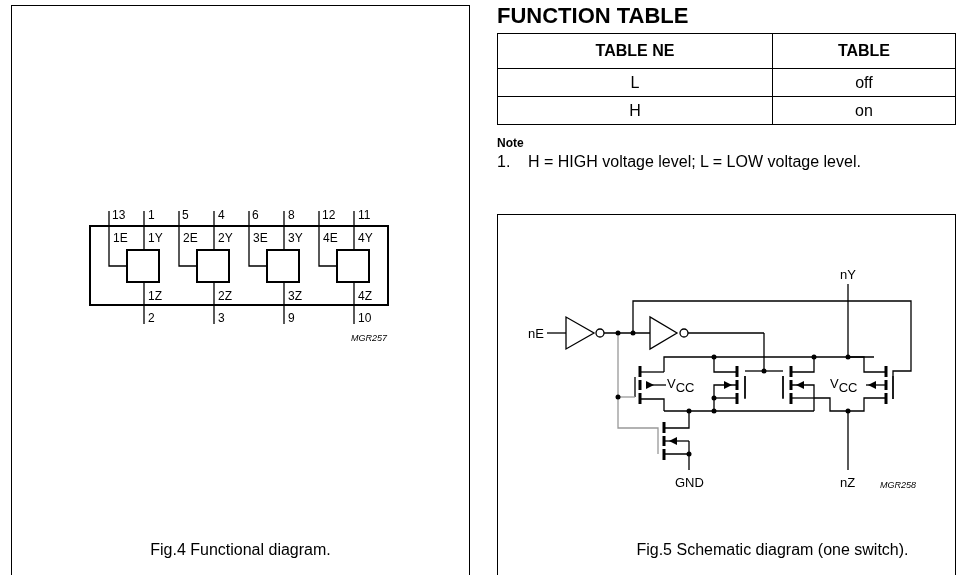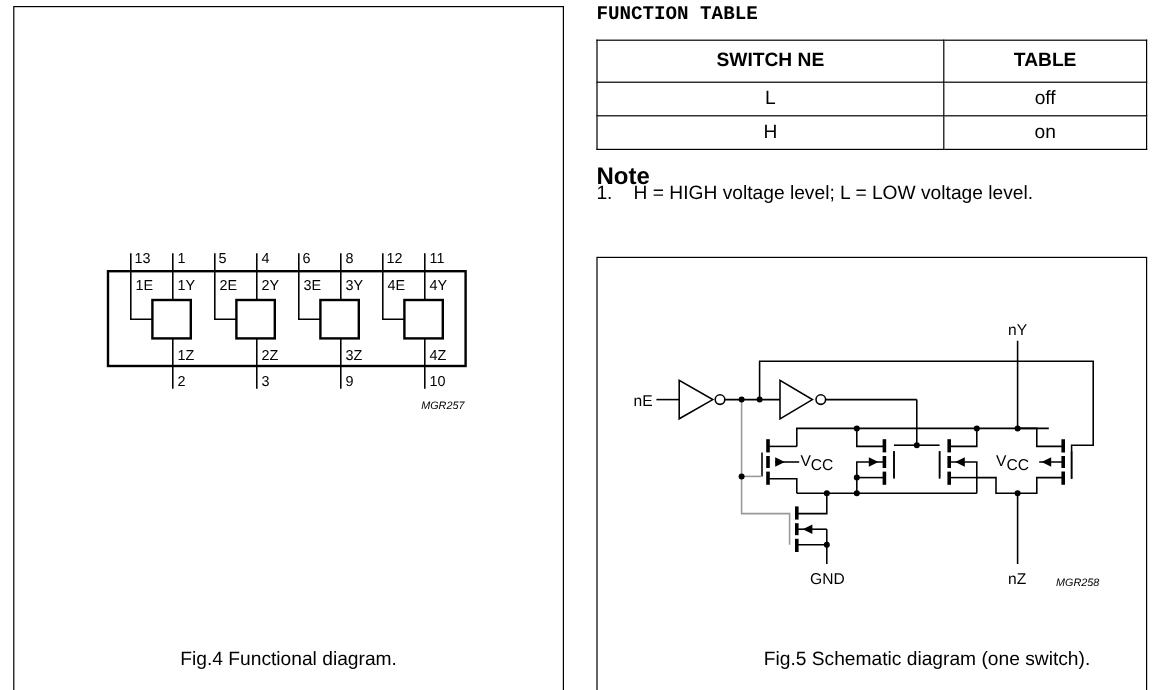--- a/index.html
+++ b/index.html
@@ -4,42 +4,42 @@
 <style>
   html, body { margin:0; padding:0; background:#fff; }
   body { width:971px; height:575px; position:relative; overflow:hidden;
          font-family:"Liberation Sans", sans-serif; color:#000; }
   .frame { position:absolute; border:1px solid #000; box-sizing:border-box; }
   #left-frame { left:11px; top:5px; width:459px; height:580px; }
   #right-frame { left:497px; top:214px; width:459px; height:370px; }
   .caption { position:absolute; font-size:16px; text-align:center; }
   #fig4-caption { left:11px; width:459px; top:541px; }
   #fig5-caption { left:497px; width:551px; top:541px; }
-  #ft-title { position:absolute; left:497px; top:3px; font-size:16px; font-weight:bold;font-family:Liberation Mono, monospace; }
+  #ft-title { position:absolute; left:497px; top:3px; font-size:22px; font-weight:bold; }
   #ft-table { position:absolute; left:497px; top:33px; width:459px; border-collapse:collapse; font-size:16px; }
   #ft-table th, #ft-table td { border:1px solid #000; text-align:center; padding:0; }
   #ft-table th { height:34px; font-weight:bold; }
   #ft-table td { height:27px; }
-  #note-title { position:absolute; left:497px; top:136px; font-size:20px; font-weight:bold; }
+  #note-title { position:absolute; left:497px; top:136px; font-size:12px; font-weight:bold; }
   #note-item { position:absolute; left:497px; top:153px; font-size:16px; }
   #note-item .num { display:inline-block; width:31px; }
   svg { position:absolute; left:0; top:0; }
   svg text { font-family:"Liberation Sans", sans-serif; }
 </style>
 </head>
 <body>
 
 <div class="frame" id="left-frame"></div>
 <div class="frame" id="right-frame"></div>
 
 <div id="ft-title">FUNCTION TABLE</div>
 <table id="ft-table">
   <tbody>
       <tr>
-    <th>SWITCH NE</th>
+    <th>TABLE NE</th>
     <th>TABLE</th>
   </tr>
   <tr>
     <td>L</td>
     <td>off</td>
   </tr>
   <tr>
     <td>H</td>
     <td>on</td>
   </tr>

